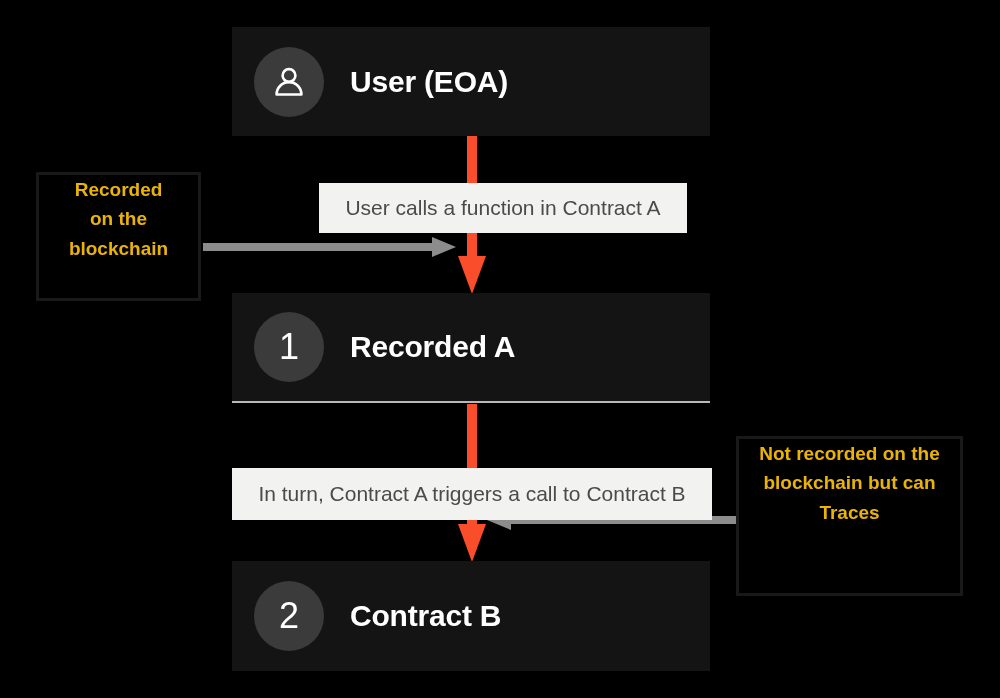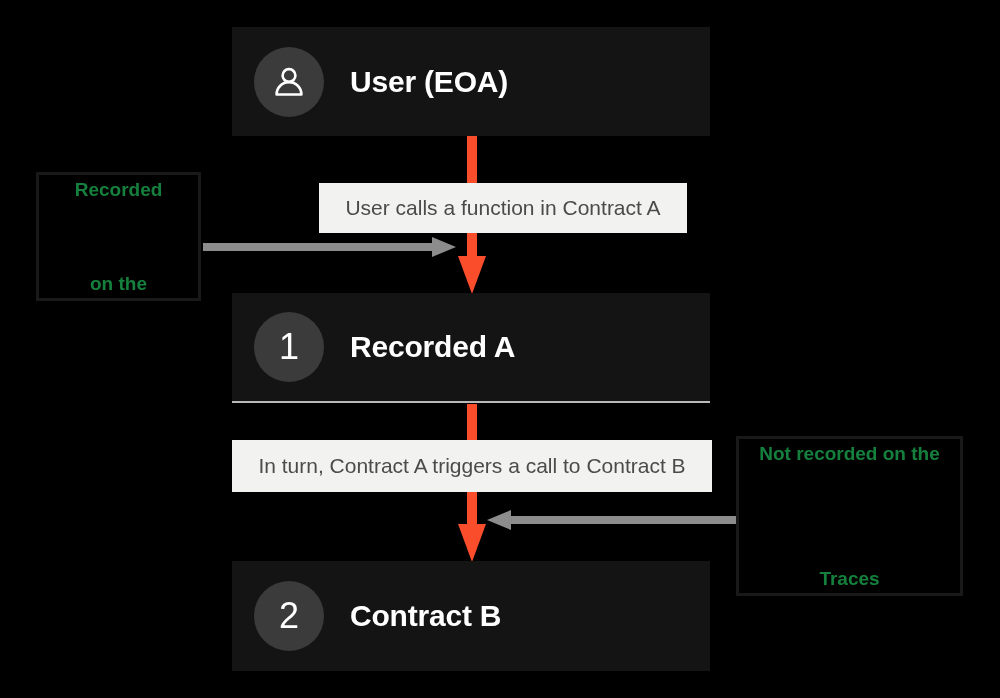--- a/index.html
+++ b/index.html
@@ -62,21 +62,21 @@
     background: #f2f2f1;
     display: flex;
     align-items: center;
     justify-content: center;
     color: #4b4b4b;
     font-size: 21px;
     white-space: nowrap;
     z-index: 6;
   }
   #caption-1 { left: 287px; top: 183px; width: 368px; height: 50px; margin-left: 32px; }
-  #caption-2 { left: 232px; top: 440px; width: 480px; height: 52px; }
+  #caption-2 { left: 232px; top: 468px; width: 480px; height: 52px; }
 
   
   .arrow-orange {
     position: absolute;
     left: 456px;
     width: 32px;
     z-index: 3;
   }
   #arrow-orange-1 { top: 136px; height: 158px; }
   #arrow-orange-2 { top: 404px; height: 158px; }
@@ -87,23 +87,23 @@
   #arrow-grey-right { left: 487px; top: 505px; width: 250px; height: 30px; }
 
   
   .note {
     position: absolute;
     background: #000000;
     border: 3px solid #191919;
     display: flex;
     flex-direction: column;
     align-items: center;
-    justify-content: space-between;
+    justify-content: flex-start;
     text-align: center;
-    color: #15803d;
+    color: #eab308;
     font-size: 19px;
     font-weight: bold;
     line-height: 1.55;
     z-index: 7;
   }
   #note-left  { left: 36px;  top: 172px; width: 165px; height: 129px; padding: 0 10px; }
   #note-right { left: 736px; top: 436px; width: 227px; height: 160px; padding: 0 12px; }
   .note .line { display: block; }
 </style>
 </head>
@@ -155,20 +155,22 @@
     <div class="node-label">Contract B</div>
   </div>
 
   <div id="caption-1" class="caption">User calls a function in Contract A</div>
 
   <div id="caption-2" class="caption">In turn, Contract A triggers a call to Contract B</div>
 
   <div id="note-left" class="note">
     <span class="line">Recorded</span>
     <span class="line">on the</span>
+    <span class="line">blockchain</span>
   </div>
 
   <div id="note-right" class="note">
     <span class="line">Not recorded on the</span>
+    <span class="line">blockchain but can</span>
     <span class="line">Traces</span>
   </div>
 
 </div>
 
 </body></html>

